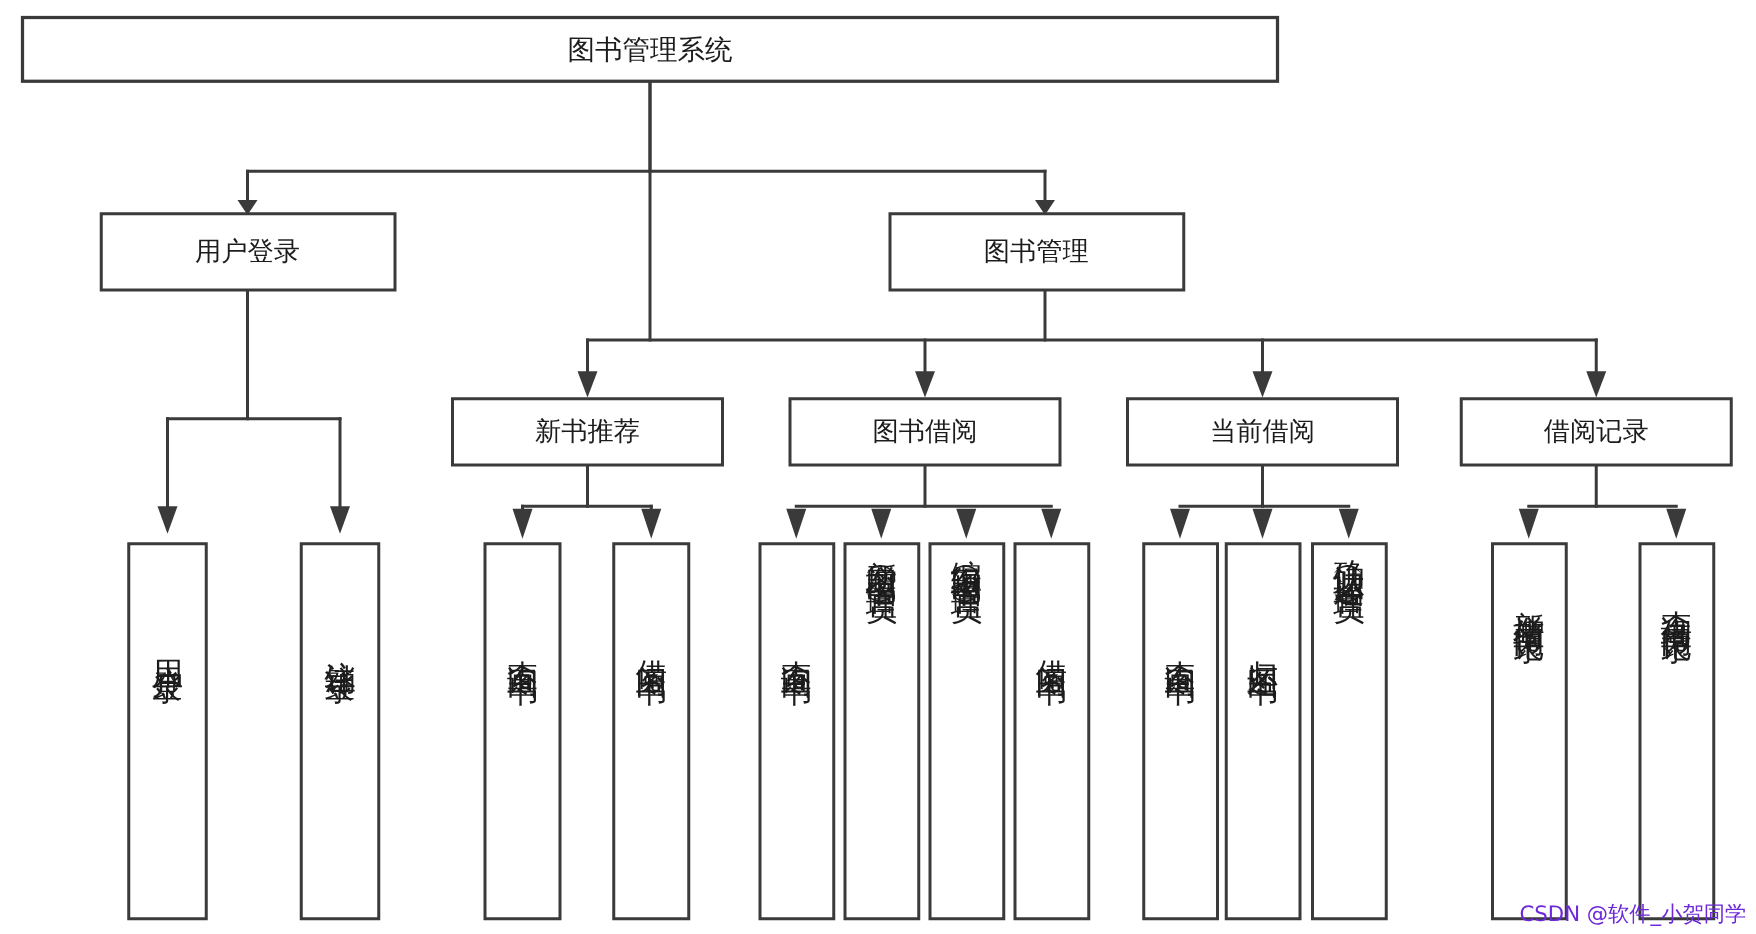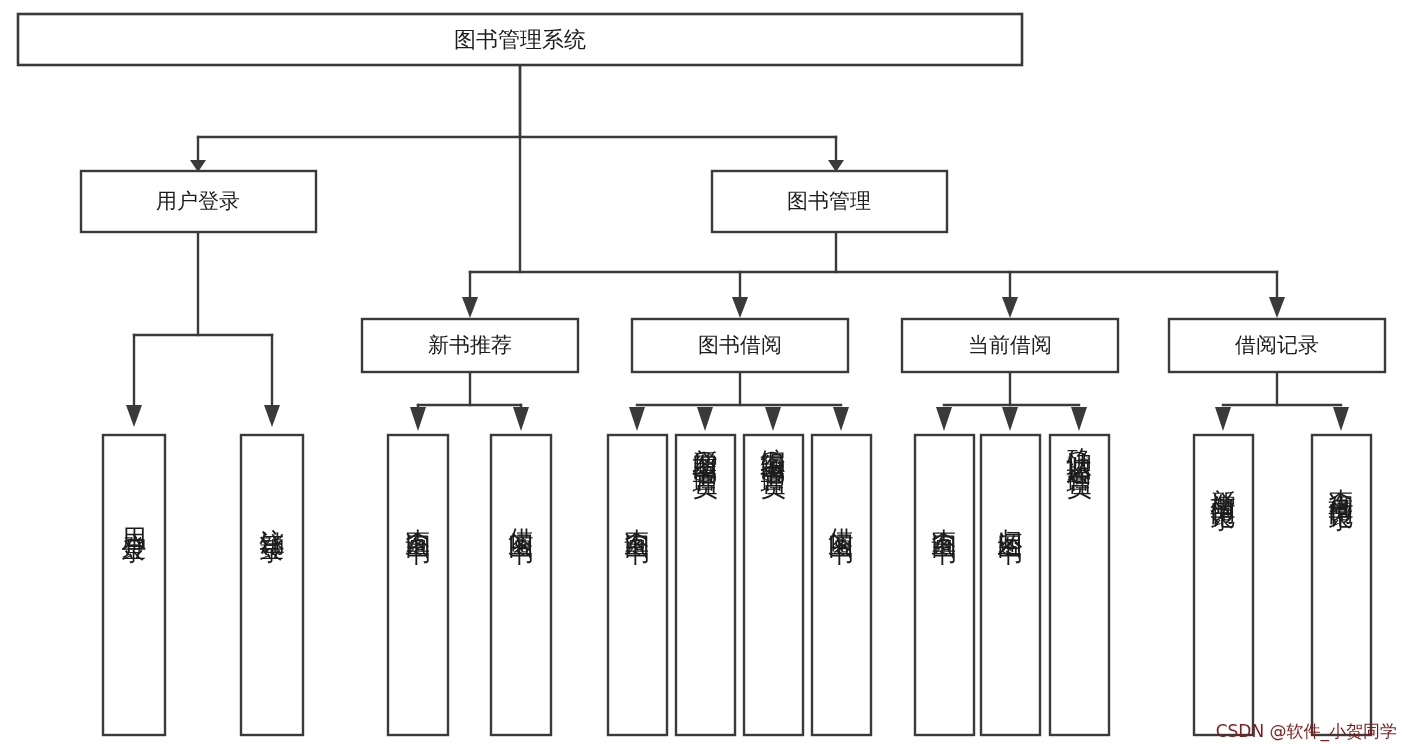--- a/index.html
+++ b/index.html
@@ -61,21 +61,21 @@
     text-orientation: upright;
     text-anchor: middle;
     letter-spacing: 4px;
   }
   .watermark {
     position: absolute;
     right: 8px;
     bottom: 4px;
     font-family: "DejaVu Sans", "Liberation Sans", sans-serif;
     font-size: 17px;
-    color: #7f1d1d;
+    color: #6d28d9;
     white-space: nowrap;
     pointer-events: none;
   }
 </style>
 </head>
 <body>
 
 <svg id="diagram" viewBox="0 0 1405 747">
 
   <g>

